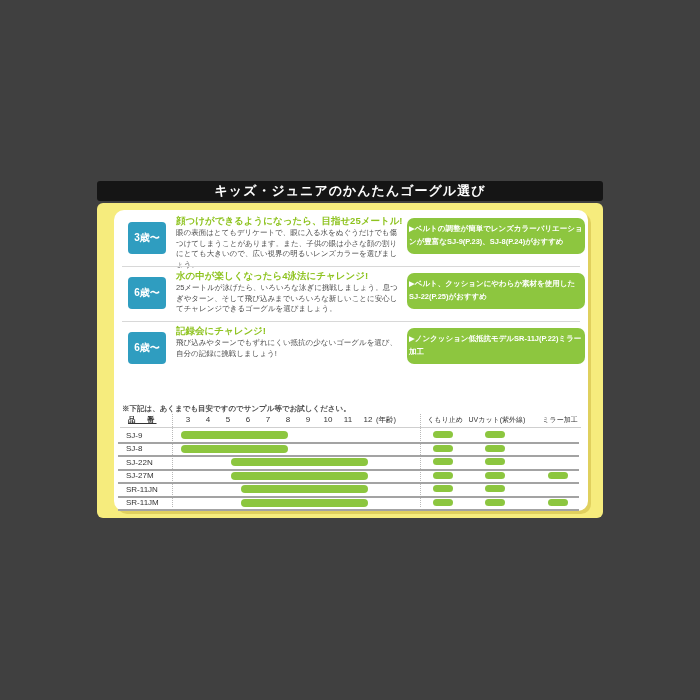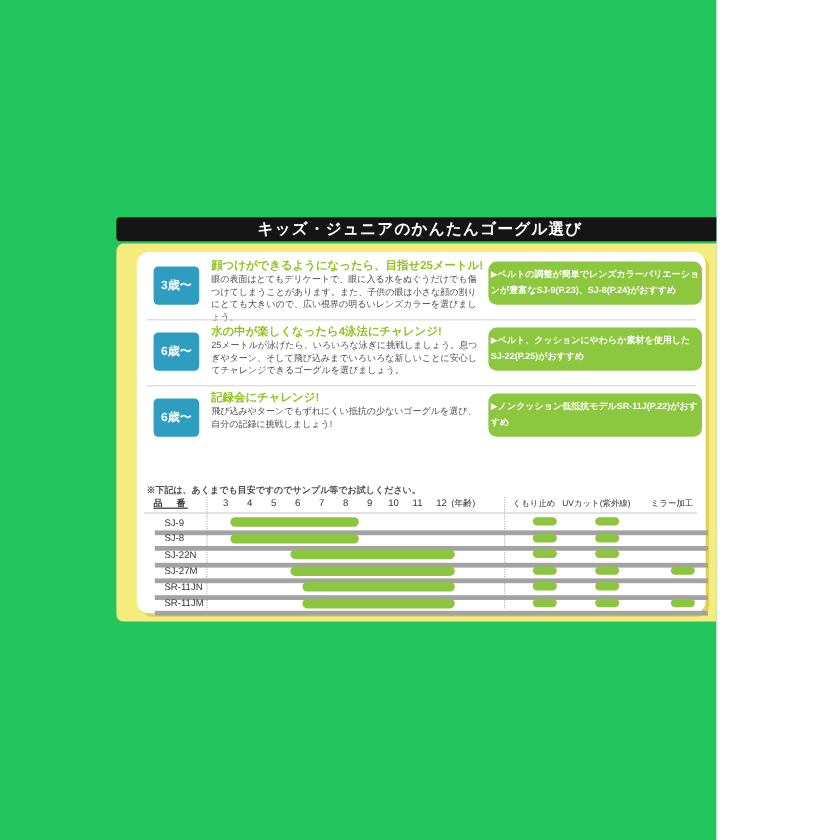--- a/index.html
+++ b/index.html
@@ -1,16 +1,16 @@
 <!DOCTYPE html>
 <html><head>
 <meta charset="utf-8">
 <style>
   html,body{margin:0;padding:0;background:#fff;}
-  .canvas{position:relative;width:597px;height:700px;background:#22c55e;overflow:hidden;
+  .canvas{position:relative;width:700px;height:700px;background:#404040;overflow:hidden;
           font-family:"Liberation Sans","DejaVu Sans",sans-serif;color:#4d4d4d;}
   .black-bar{position:absolute;left:97px;top:181px;width:506px;height:20px;background:#151515;
              border-radius:3px;display:flex;align-items:center;justify-content:center;
              color:#fff;font-size:13px;font-weight:bold;letter-spacing:1px;}
   .yellow-frame{position:absolute;left:97px;top:203px;width:506px;height:315px;background:#f6ec7d;border-radius:6px;}
   .white-panel{position:absolute;left:17px;top:7px;width:474px;height:301px;background:#ffffff;
                border-radius:10px;box-shadow:3px 3px 0 rgba(205,185,70,0.55);}
   .section{position:absolute;left:0;width:474px;height:54px;}
   .divider{position:absolute;left:8px;width:458px;height:0;border-top:1px solid #d8d8d8;}
   .age-badge{position:absolute;left:14px;top:10px;width:38px;height:32px;background:#2f9dc0;border-radius:4px;
@@ -22,21 +22,21 @@
   .table-title{position:absolute;left:6px;top:171px;width:462px;height:19px;background:#29abe2;border-radius:2px;
                display:flex;align-items:center;justify-content:center;color:#fff;font-size:12px;font-weight:bold;letter-spacing:1px;}
   .note{position:absolute;left:8px;top:194px;font-size:7.5px;font-weight:bold;color:#4d4d4d;font-family:Liberation Serif, serif;}
   .thead{position:absolute;left:0;top:205px;width:474px;height:12px;font-size:7.5px;color:#333;}
   .thead .model-h{position:absolute;left:14px;top:0;font-weight:bold;letter-spacing:2px;text-decoration:underline;}
   .tick{position:absolute;top:0;width:16px;text-align:center;font-size:8px;color:#333;}
   .age-unit{position:absolute;left:262px;top:0;font-size:7.5px;color:#333;}
   .feat-h{position:absolute;top:0;transform:translateX(-50%);font-size:7px;color:#333;white-space:nowrap;}
   .vline{position:absolute;top:204px;height:93px;width:0;border-left:1px dotted #b9b9b9;}
   .hline{position:absolute;left:6px;top:217px;width:461px;height:0;border-top:1px solid #cfcfcf;}
-  .t-row{position:absolute;left:15px;width:461px;height:13.5px;border-bottom:4px solid #a3a3a3;}
+  .t-row{position:absolute;left:4px;width:461px;height:13.5px;border-bottom:2px solid #a3a3a3;}
   .model{position:absolute;left:8px;top:2.5px;font-size:8px;color:#333;}
   .range-bar{position:absolute;top:3px;height:8px;background:#8cc63f;border-radius:4px;}
   .pill{position:absolute;top:3px;width:20px;height:7px;background:#8cc63f;border-radius:3.5px;}
 </style>
 </head>
 <body>
 
 <div class="canvas">
 
   <div class="black-bar">
@@ -65,21 +65,21 @@
         <div class="callout">▶ベルト、クッションにやわらか素材を使用したSJ-22(P.25)がおすすめ</div>
       </div>
       <div class="divider" style="top:111px"></div>
 
       <div class="section" style="top:112px;height:56px">
         <div class="age-badge">
             <span>6歳〜</span>
           </div>
         <div class="sec-title">記録会にチャレンジ!</div>
         <div class="sec-body">飛び込みやターンでもずれにくい抵抗の少ないゴーグルを選び、自分の記録に挑戦しましょう!</div>
-        <div class="callout">▶ノンクッション低抵抗モデルSR-11J(P.22)がおすすめ</div>
+        <div class="callout">▶ノンクッション低抵抗モデルSR-11J(P.22)ミラー加工</div>
       </div>
 
       <div class="note">※下記は、あくまでも目安ですのでサンプル等でお試しください。</div>
 
       <div class="thead">
         <span class="model-h">品　番</span>
         <span class="age-unit">(年齢)</span>
         <span class="feat-h" style="left:331px">くもり止め</span>
         <span class="feat-h" style="left:383px">UVカット(紫外線)</span>
         <span class="feat-h" style="left:446px">ミラー加工</span>

